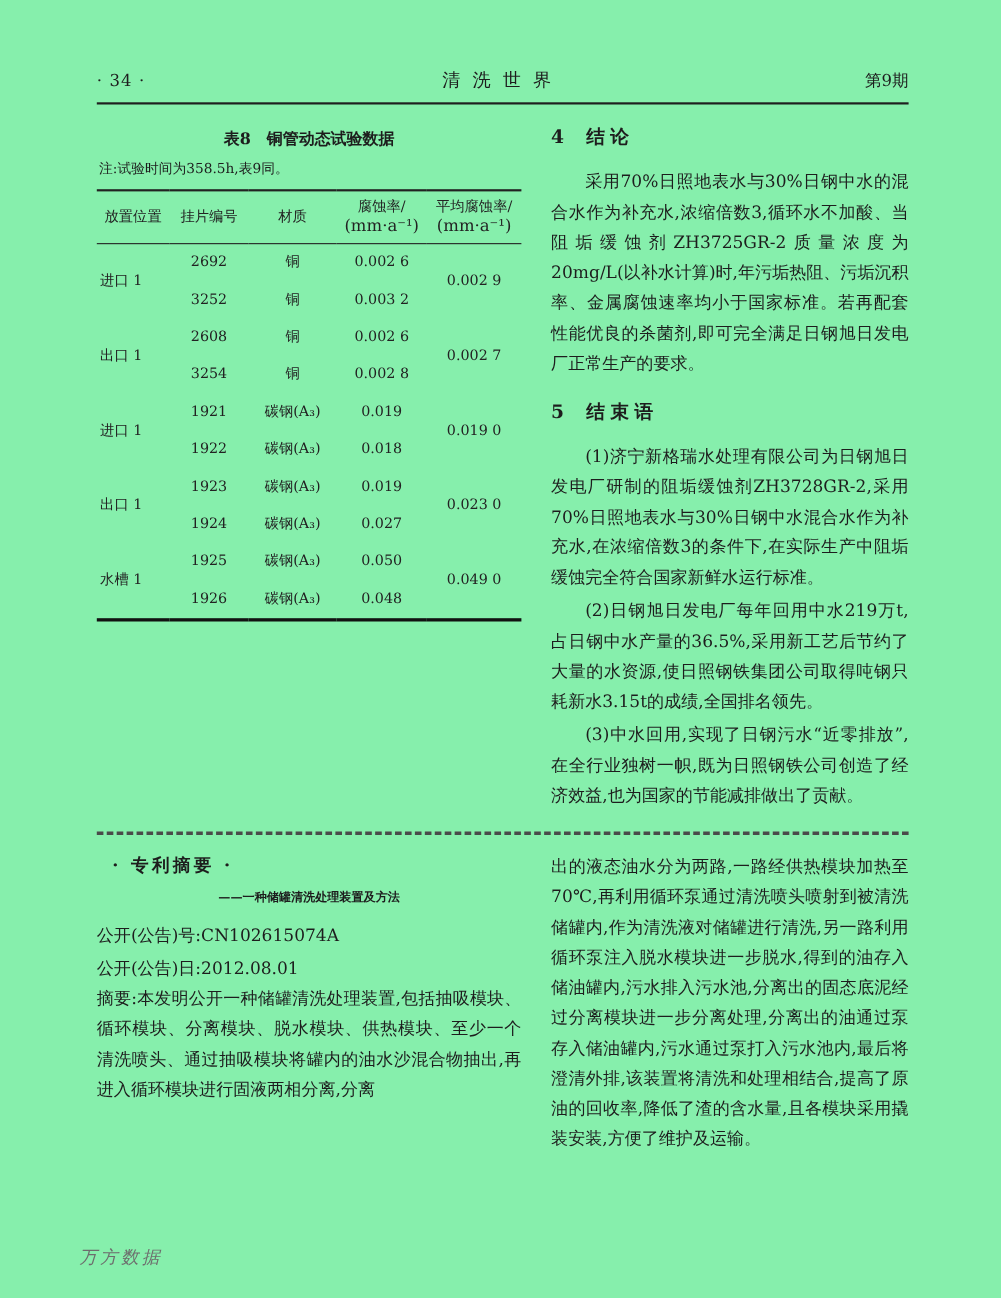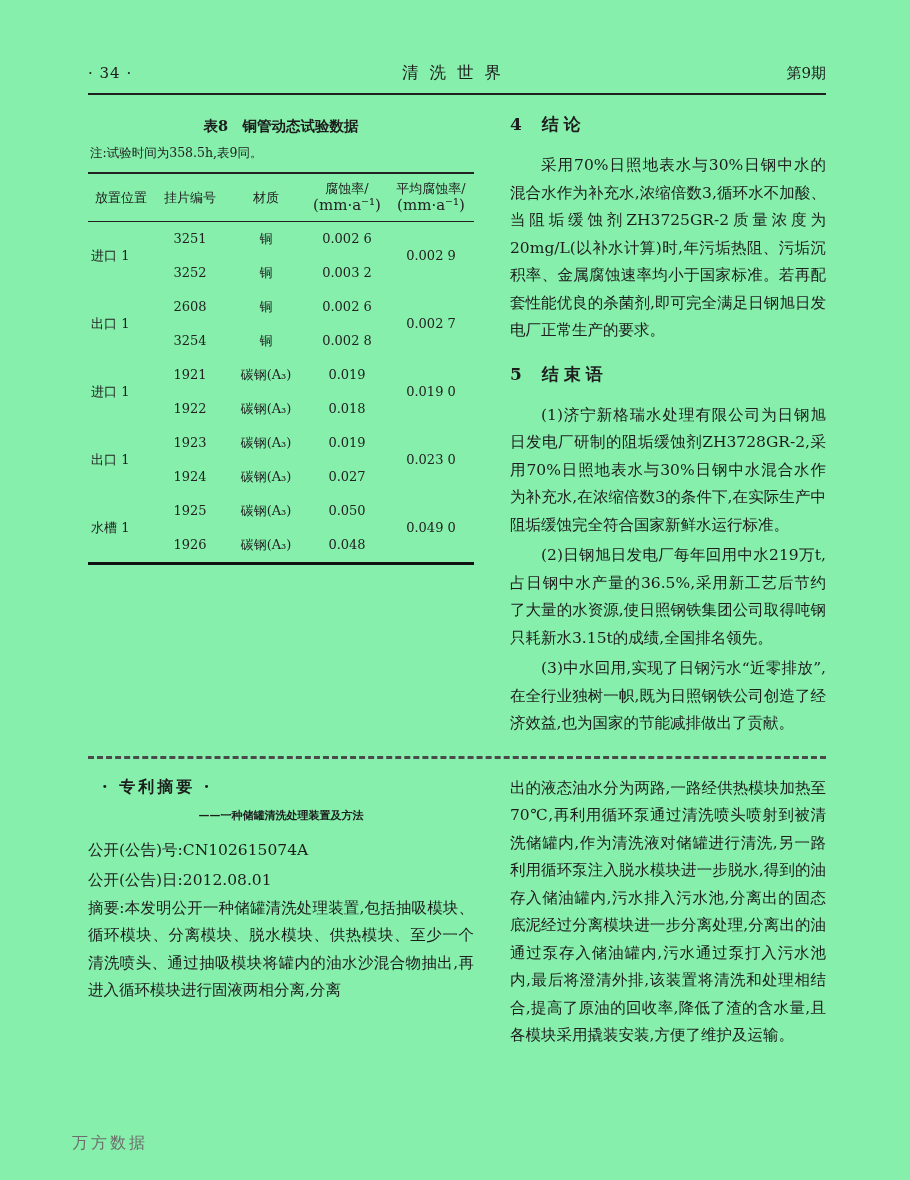--- a/index.html
+++ b/index.html
@@ -10,21 +10,21 @@
     font-family:"DejaVu Serif","Liberation Serif",serif;
     color:#1d1d1d;overflow:hidden;
   }
   
   .hdr{display:flex;align-items:baseline;font-size:15px;}
   .hdr .pageno{width:130px;letter-spacing:1px;}
   .hdr .journal{flex:1;text-align:center;font-size:16.5px;letter-spacing:11px;}
   .hdr .issue{width:130px;text-align:right;}
   .rule{border-bottom:2.5px solid #1f1f1f;margin-top:9px;}
   
-  .cols{display:flex;gap:36px;margin-top:14px;}
+  .cols{display:flex;gap:27px;margin-top:14px;}
   .colL{width:386px;flex:none;}
   .colR{flex:1;min-width:0;}
   
   .tbl-title{text-align:center;font-size:14.5px;font-weight:bold;margin:8px 0 9px;}
   table{border-collapse:collapse;width:100%;font-size:13px;color:#222;}
   .t8{border-top:2px solid #222;border-bottom:2px solid #222;}
   .t8 thead th{border-bottom:1.2px solid #222;font-weight:normal;padding:10px 0 9px;font-size:13.5px;text-align:center;}
   .t8 tbody td{padding:11px 0;}
   .t8 tbody td.item{text-align:left;padding-left:6px;}
   .t8 td.val,.t8 th.val{text-align:center;width:122px;}
@@ -40,21 +40,21 @@
   .para{font-size:15.5px;line-height:27.5px;text-align:justify;text-indent:2em;margin:0 0 3px;}
   
   .divider{border-top:3px dashed #4a4a4a;margin-top:15px;}
   .cols.bottom{margin-top:16px;}
   
   .patent-label{font-size:16px;font-weight:bold;letter-spacing:3px;padding-left:14px;margin:2px 0 10px;}
   .patent-title{font-size:11px;font-weight:bold;text-align:center;margin:0 0 12px;}
   .meta{font-size:15.5px;line-height:30px;text-align:justify;}
   .abstract{font-size:15.5px;line-height:27.5px;text-align:justify;}
   
-  .watermark{position:absolute;left:72px;bottom:26px;font-size:16px;color:#6d6d6d;letter-spacing:3px;}
+  .watermark{position:absolute;left:72px;bottom:26px;font-size:16px;color:#6d6d6d;letter-spacing:3px;font-style:italic;}
 </style>
 </head>
 <body>
 
 <div class="page">
 
   <div class="hdr">
     <div class="pageno">· 34 ·</div>
     <div class="journal">清洗世界</div>
     <div class="issue">第9期</div>
@@ -87,21 +87,21 @@
             </th>
             <th>
               <div>平均腐蚀率/</div>
               <div class="unit">(mm·a⁻¹)</div>
             </th>
           </tr>
         </thead>
         <tbody>
           <tr>
             <td class="pos" rowspan="2">进口 1</td>
-            <td>3251</td>
+            <td>2692</td>
             <td>铜</td>
             <td>0.002 6</td>
             <td rowspan="2">0.002 9</td>
           </tr>
           <tr>
             <td>3252</td>
             <td>铜</td>
             <td>0.003 2</td>
           </tr>
           <tr>

